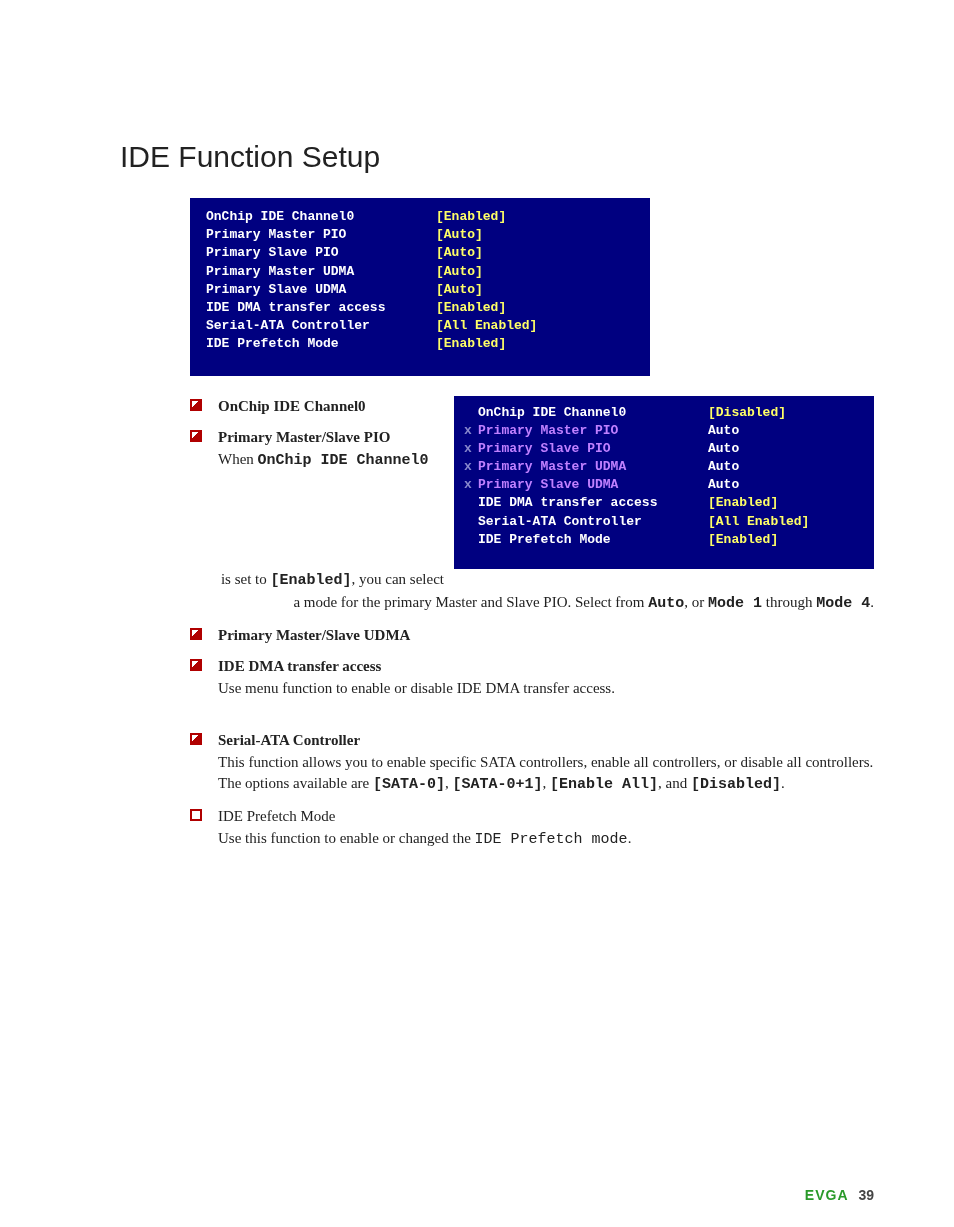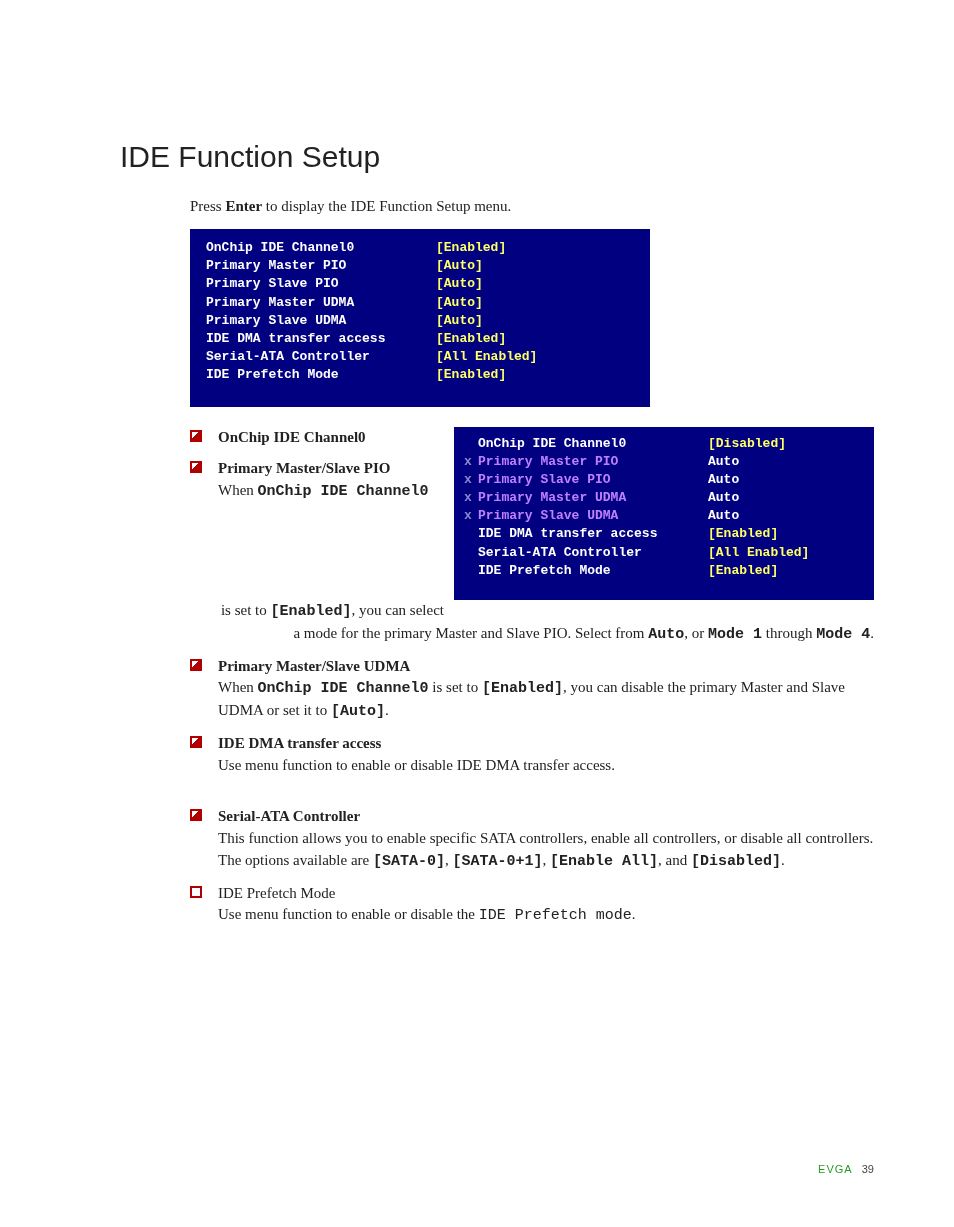--- a/index.html
+++ b/index.html
@@ -94,38 +94,36 @@
   }
   .mono-bold {
     font-family: 'Courier New', monospace;
     font-weight: bold;
   }
 
   .after-float { clear: both; }
 
   .footer {
     position: absolute;
-    bottom: 52px;
+    bottom: 24px;
     right: 80px;
     font-family: Arial, Helvetica, sans-serif;
-    font-size: 11px;
+    font-size: 14px;
+    font-weight: bold;
   }
   .footer .brand { color: #2a9a2a; letter-spacing: 1px; }
   .footer .pnum { color: #444; margin-left: 6px; }
 </style>
 </head>
 <body>
 
 <div class="page">
 
   <h1 class="section-title">IDE Function Setup</h1>
 
-  <p class="indent1 intro">
-    <span>Press </span><b>Enter</b><span> to display the IDE Function Setup menu.</span>
-  </p>
 
   <div class="codebox codebox-small">
     <div class="cb-row">
         <span class="cb-label">OnChip IDE Channel0</span>
         <span class="cb-val">[Enabled]</span>
       </div>
     <div class="cb-row">
         <span class="cb-label">Primary Master   PIO</span>
         <span class="cb-val">[Auto]</span>
       </div>
@@ -216,44 +214,41 @@
   <ul class="bullets" style="margin-top:-10px">
     <li style="padding-left:28px; list-style:none;text-align:right;">
       <span>
         <span>is set to </span><span class="mono-bold">[Enabled]</span><span>, you can select a mode for the primary Master and Slave PIO. Select from </span><span class="mono-bold">Auto</span><span>, or </span><span class="mono-bold">Mode 1</span><span> through </span><span class="mono-bold">Mode 4</span><span>.</span>
       </span>
     </li>
 
     <li>
       <span class="square filled-red"></span>
       <span class="b-title">Primary Master/Slave UDMA</span><br>
-      <span>
-        <span>When </span><span class="mono-bold">OnChip IDE Channel0</span><span> is set to </span><span class="mono-bold">[Enabled]</span><span>, you can disable the primary Master and Slave UDMA or set it to </span><span class="mono-bold">[Auto]</span><span>.</span>
-      </span>
     </li>
 
     <li style="margin-bottom:30px">
       <span class="square filled-red"></span>
       <span class="b-title">IDE DMA transfer access</span><br>
       <span>Use menu function to enable or disable IDE DMA transfer access.</span>
     </li>
 
     <li>
       <span class="square filled-red"></span>
       <span class="b-title">Serial-ATA Controller</span><br>
       <span>
         <span>This function allows you to enable specific SATA controllers, enable all controllers, or disable all controllers. The options available are </span><span class="mono-bold">[SATA-0]</span><span>, </span><span class="mono-bold">[SATA-0+1]</span><span>, </span><span class="mono-bold">[Enable All]</span><span>, and </span><span class="mono-bold">[Disabled]</span><span>.</span>
       </span>
     </li>
 
     <li>
       <span class="square outline-red"></span>
       <span>IDE Prefetch Mode</span><br>
       <span>
-        <span>Use menu function to enable or disable the </span><span class="mono">IDE Prefetch mode</span><span>.</span>
+        <span>Use this function to enable or changed the </span><span class="mono">IDE Prefetch mode</span><span>.</span>
       </span>
     </li>
   </ul>
 
   <div class="footer">
     <span class="brand">EVGA</span>
     <span class="pnum">39</span>
   </div>
 
 </div>

